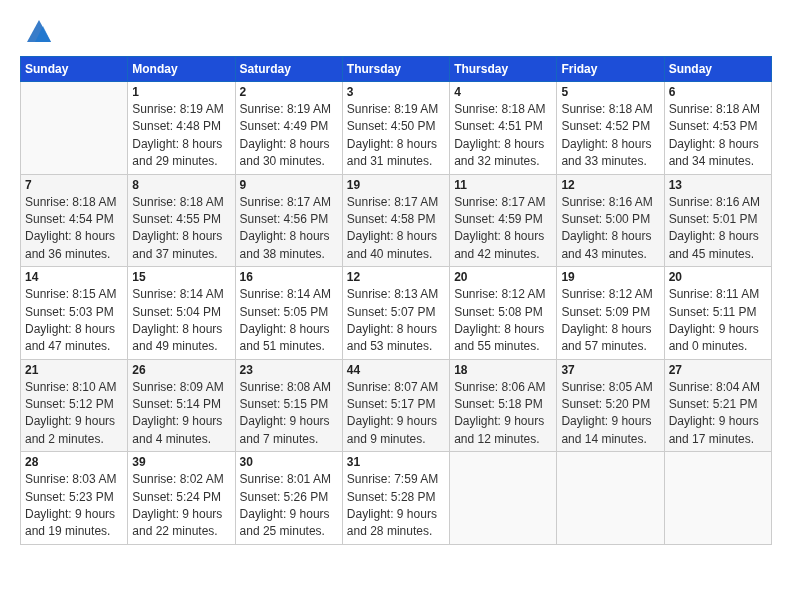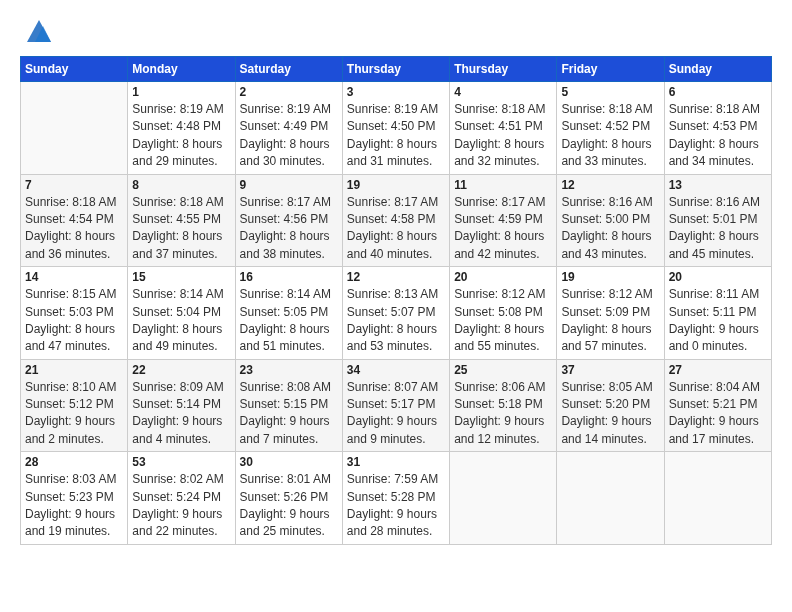--- a/index.html
+++ b/index.html
@@ -224,51 +224,51 @@
           <span class="day-number">20</span>
           <span class="day-info">Sunrise: 8:11 AM<br>Sunset: 5:11 PM<br>Daylight: 9 hours and 0 minutes.</span>
         </td>
         </tr>
         <tr>
           <td>
           <span class="day-number">21</span>
           <span class="day-info">Sunrise: 8:10 AM<br>Sunset: 5:12 PM<br>Daylight: 9 hours and 2 minutes.</span>
         </td>
           <td>
-          <span class="day-number">22</span>
+          <span class="day-number">26</span>
           <span class="day-info">Sunrise: 8:09 AM<br>Sunset: 5:14 PM<br>Daylight: 9 hours and 4 minutes.</span>
         </td>
           <td>
           <span class="day-number">23</span>
           <span class="day-info">Sunrise: 8:08 AM<br>Sunset: 5:15 PM<br>Daylight: 9 hours and 7 minutes.</span>
         </td>
           <td>
-          <span class="day-number">34</span>
+          <span class="day-number">44</span>
           <span class="day-info">Sunrise: 8:07 AM<br>Sunset: 5:17 PM<br>Daylight: 9 hours and 9 minutes.</span>
         </td>
           <td>
-          <span class="day-number">25</span>
+          <span class="day-number">18</span>
           <span class="day-info">Sunrise: 8:06 AM<br>Sunset: 5:18 PM<br>Daylight: 9 hours and 12 minutes.</span>
         </td>
           <td>
           <span class="day-number">37</span>
           <span class="day-info">Sunrise: 8:05 AM<br>Sunset: 5:20 PM<br>Daylight: 9 hours and 14 minutes.</span>
         </td>
           <td>
           <span class="day-number">27</span>
           <span class="day-info">Sunrise: 8:04 AM<br>Sunset: 5:21 PM<br>Daylight: 9 hours and 17 minutes.</span>
         </td>
         </tr>
         <tr>
           <td>
           <span class="day-number">28</span>
           <span class="day-info">Sunrise: 8:03 AM<br>Sunset: 5:23 PM<br>Daylight: 9 hours and 19 minutes.</span>
         </td>
           <td>
-          <span class="day-number">53</span>
+          <span class="day-number">39</span>
           <span class="day-info">Sunrise: 8:02 AM<br>Sunset: 5:24 PM<br>Daylight: 9 hours and 22 minutes.</span>
         </td>
           <td>
           <span class="day-number">30</span>
           <span class="day-info">Sunrise: 8:01 AM<br>Sunset: 5:26 PM<br>Daylight: 9 hours and 25 minutes.</span>
         </td>
           <td>
           <span class="day-number">31</span>
           <span class="day-info">Sunrise: 7:59 AM<br>Sunset: 5:28 PM<br>Daylight: 9 hours and 28 minutes.</span>
         </td>

